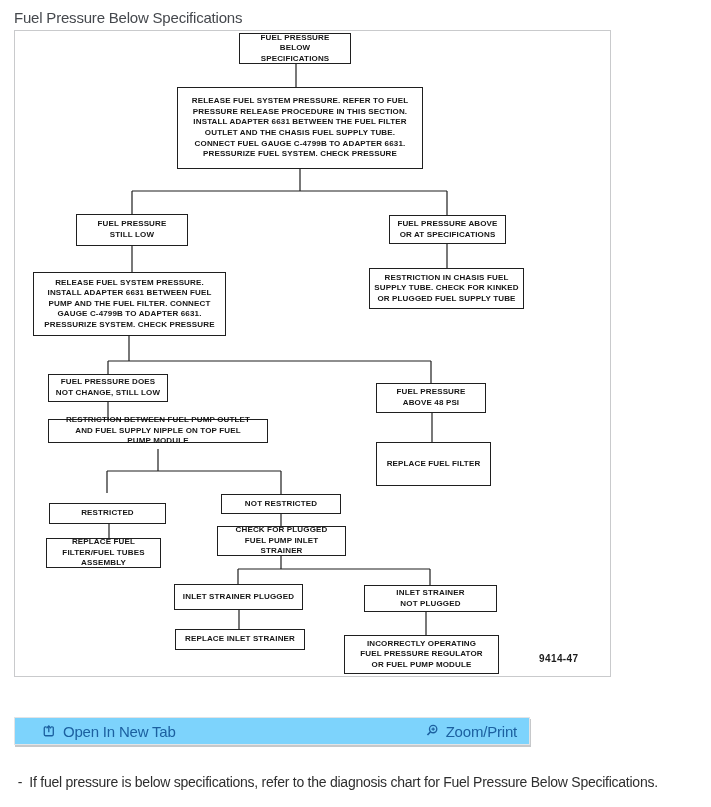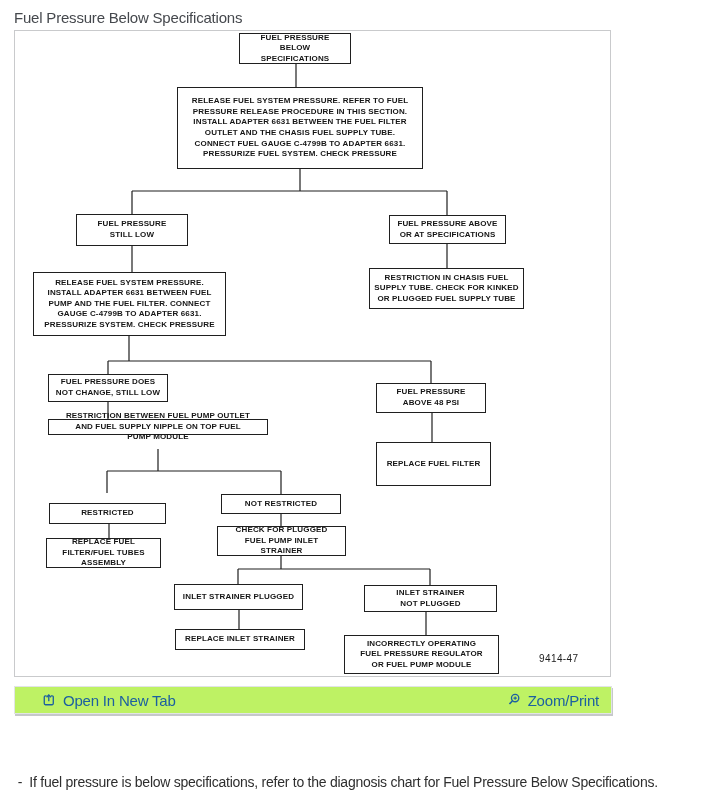--- a/index.html
+++ b/index.html
@@ -27,38 +27,38 @@
     padding:2px 3px;
   }
   .n-start              {left:224px;top:2px;  width:112px;height:31px;padding:2px 14px;}
   .n-release-system     {left:162px;top:56px; width:246px;height:82px;padding:14px 12px;}
   .n-still-low          {left:61px; top:183px;width:112px;height:32px;padding:2px 15px;}
   .n-above-or-at        {left:374px;top:184px;width:117px;height:29px;padding:2px 6px;}
   .n-release-6631       {left:18px; top:241px;width:193px;height:64px;padding:2px 8px;}
   .n-restriction-chasis {left:354px;top:237px;width:155px;height:41px;padding:2px 3px;}
   .n-no-change          {left:33px; top:343px;width:120px;height:28px;}
   .n-above-48           {left:361px;top:352px;width:110px;height:30px;padding:2px 14px;}
-  .n-restriction-between{left:33px; top:388px;width:220px;height:16px;padding:6px 14px;}
+  .n-restriction-between{left:33px; top:388px;width:220px;height:24px;padding:6px 14px;}
   .n-replace-filter     {left:361px;top:411px;width:115px;height:44px;}
   .n-restricted         {left:34px; top:472px;width:117px;height:21px;}
   .n-not-restricted     {left:206px;top:463px;width:120px;height:20px;}
   .n-replace-filter-tubes{left:31px;top:507px;width:115px;height:30px;}
   .n-check-strainer     {left:202px;top:495px;width:129px;height:30px;padding:2px 8px;}
   .n-strainer-plugged   {left:159px;top:553px;width:129px;height:26px;}
   .n-strainer-not-plugged{left:349px;top:554px;width:133px;height:27px;padding:2px 28px;}
   .n-replace-strainer   {left:160px;top:598px;width:130px;height:21px;}
   .n-incorrect-regulator{left:329px;top:604px;width:155px;height:39px;padding:2px 12px;}
   .figure-label{
     position:absolute;left:524px;top:622px;font-size:10px;color:#1c1c1c;
-    letter-spacing:0.4px;font-weight:normal;
+    letter-spacing:0.4px;font-weight:bold;
   }
   
   .toolbar{
-    position:absolute;left:14px;top:686px;width:598px;height:28px;
-    box-sizing:border-box;background:#bef264;border:1px solid #e2e4e6;
+    position:absolute;left:14px;top:717px;width:516px;height:28px;
+    box-sizing:border-box;background:#7dd3fc;border:1px solid #e2e4e6;
     box-shadow:1px 2px 0 #c6c8ca;
     display:flex;align-items:center;justify-content:space-between;
     padding:0 12px 0 27px;
   }
   .tool-link{
     display:flex;align-items:center;gap:7px;cursor:pointer;
     color:#1c60a0;font-size:15px;letter-spacing:-0.2px;text-decoration:none;
   }
   .tool-link svg{display:block;}
   

